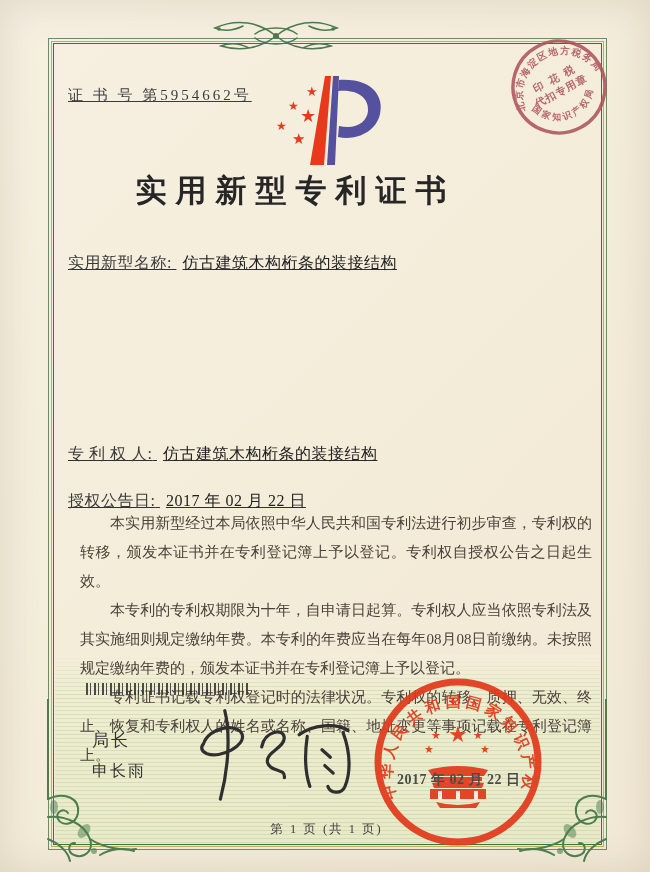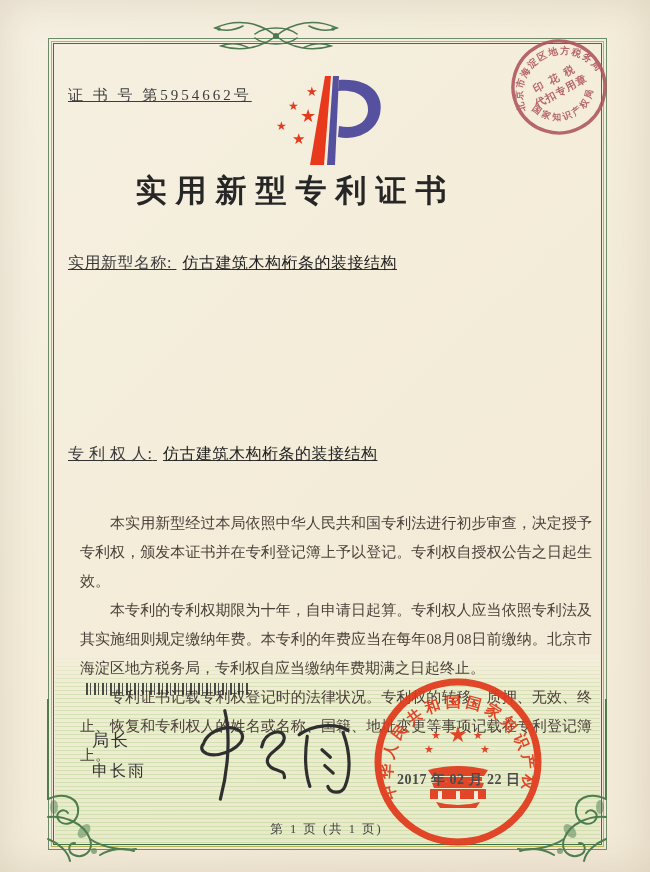--- a/index.html
+++ b/index.html
@@ -139,24 +139,28 @@
   <div class="title">实用新型专利证书</div>
 
   <div class="field f0">
     <span class="lbl">实用新型名称:</span>
     <span class="val">仿古建筑木构桁条的装接结构</span>
   </div>
   <div class="field f4">
     <span class="lbl">专 利 权 人:</span>
     <span class="val">仿古建筑木构桁条的装接结构</span>
   </div>
+  <div class="field f5">
+    <span class="lbl">授权公告日:</span>
+    <span class="val">2017 年 02 月 22 日</span>
+  </div>
 
   <div class="body-text">
-    <p>本实用新型经过本局依照中华人民共和国专利法进行初步审查，决定授予专利权，颁发本证书并在专利登记簿上予以登记。专利权自授权公告之日起生效。</p>
-    <p>本专利的专利权期限为十年，自申请日起算。专利权人应当依照专利法及其实施细则规定缴纳年费。本专利的年费应当在每年08月08日前缴纳。北京市海淀区地方税务局，专利权自应当缴纳年费期满之日起终止。</p>
+    <p>本实用新型经过本局依照中华人民共和国专利法进行初步审查，专利权的转移，颁发本证书并在专利登记簿上予以登记。专利权自授权公告之日起生效。</p>
+    <p>本专利的专利权期限为十年，自申请日起算。专利权人应当依照专利法及其实施细则规定缴纳年费。本专利的年费应当在每年08月08日前缴纳。未按照规定缴纳年费的，颁发本证书并在专利登记簿上予以登记。</p>
     <p>专利证书记载专利权登记时的法律状况。专利权的转移、质押、无效、终止、恢复和专利权人的姓名或名称、国籍、地址变更等事项记载在专利登记簿上。</p>
   </div>
 
   <div class="barcode"></div>
 
   <div class="issuer-post">局长</div>
   <div class="issuer-name">申长雨</div>
 
   <svg class="signature" viewBox="0 0 165 100">
     <g fill="none" stroke="#2f2f2f" stroke-width="3.2" stroke-linecap="round" transform="rotate(-3 82 50)">

